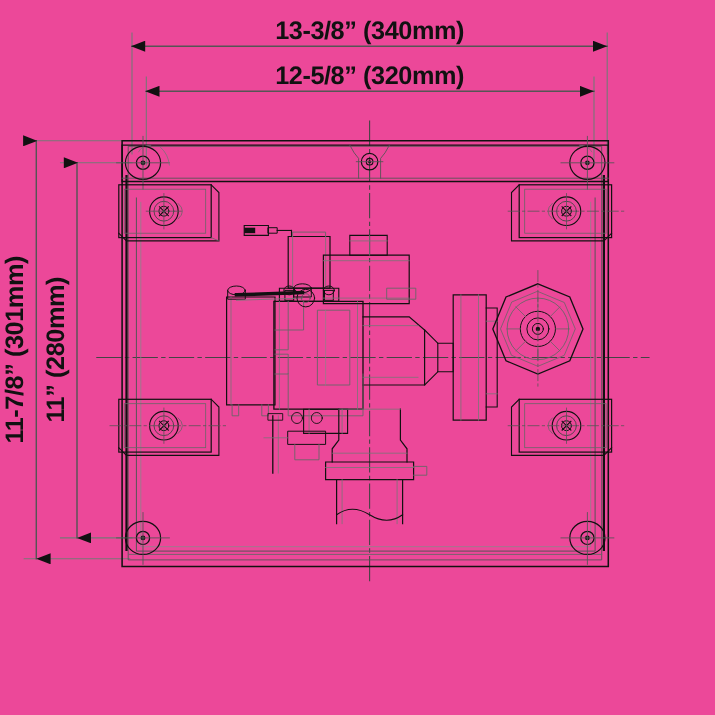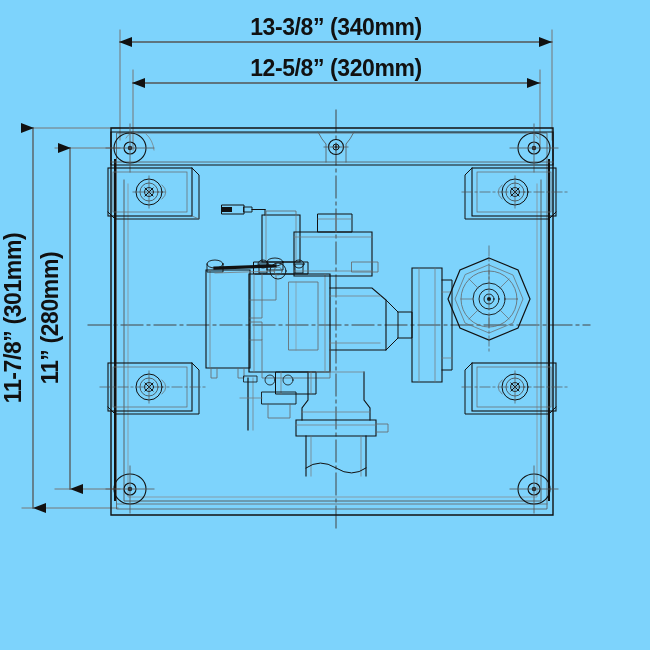--- a/index.html
+++ b/index.html
@@ -2,21 +2,21 @@
 <html><head>
 <meta charset="utf-8">
 <title>Valve Assembly Dimensional Drawing</title>
 <style>
   html,body{margin:0;padding:0;background:#ffffff;}
   body{
     width:650px;height:650px;overflow:hidden;
     font-family:"Liberation Sans", sans-serif;
     color:#111111;
   }
-  #stage{position:relative;width:650px;height:650px;background:#7dd3fc;}
+  #stage{position:relative;width:650px;height:650px;background:#ec4899;}
   #stage svg{position:absolute;left:0;top:0;}
   .dimtext{
     font-family:"Liberation Sans", sans-serif;
     font-size:23px;font-weight:700;letter-spacing:-0.4px;
     fill:#111111;
   }
   .dimtext-v{
     font-family:"Liberation Sans", sans-serif;
     font-size:23px;font-weight:700;letter-spacing:-0.4px;
     fill:#111111;

